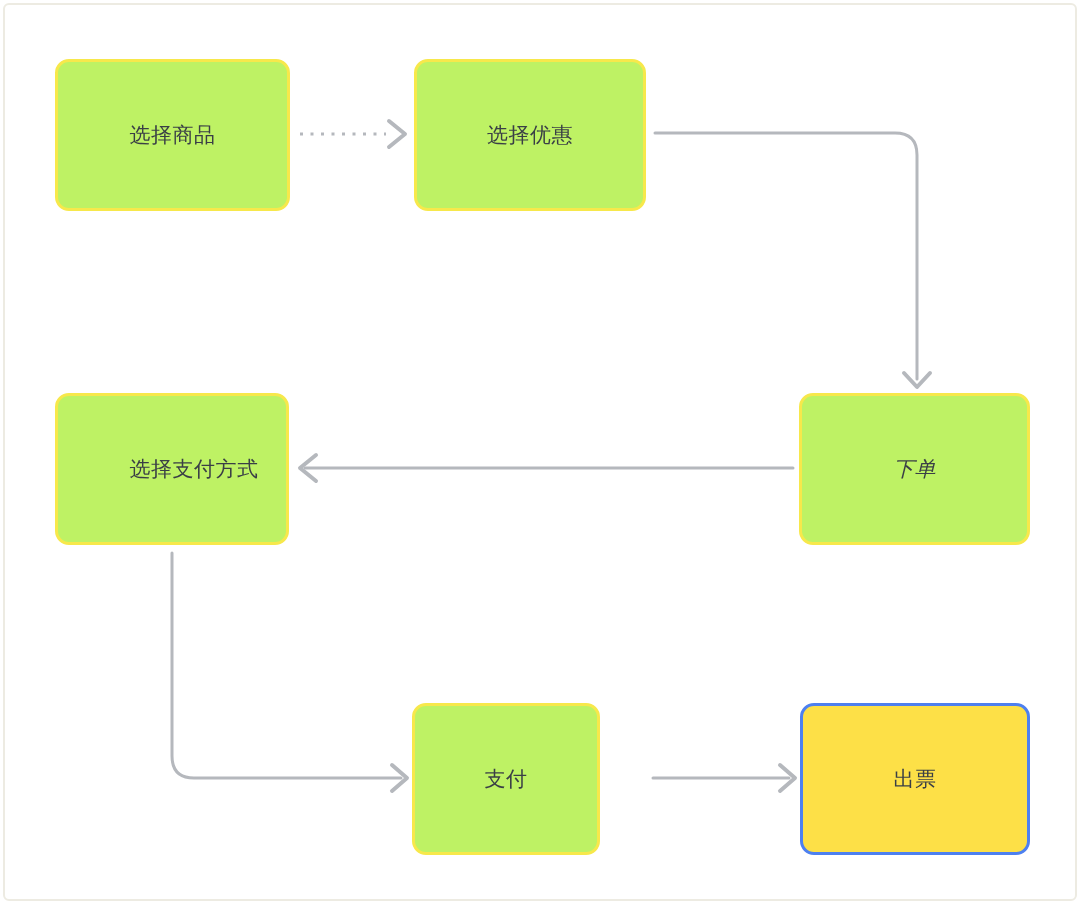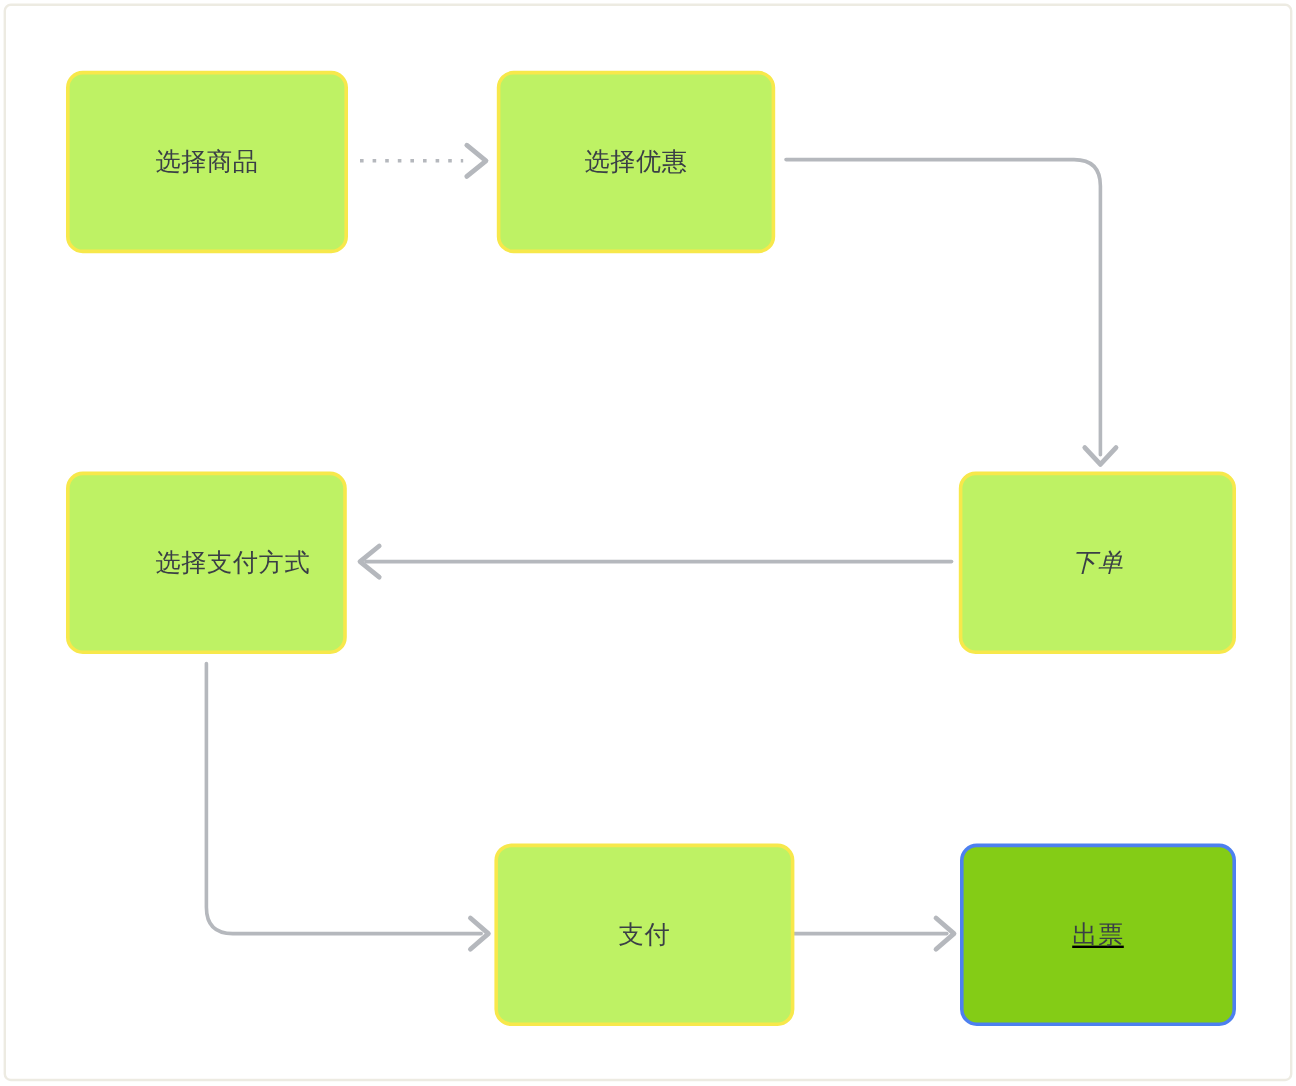--- a/index.html
+++ b/index.html
@@ -57,29 +57,28 @@
     cursor: default;
   }
   .node .node-label {
     font-size: 21px;
     color: #3a3f46;
     letter-spacing: 0.5px;
     white-space: nowrap;
   }
   .node-blue {
     border-color: #4d80f0;
-    background: #84cc16;
-    text-decoration: underline;
+    background: #fde047;
   }
   
   .n-select-product        { left: 50px;  top: 54px;  width: 235px; height: 152px; }
   .n-select-discount       { left: 409px; top: 54px;  width: 232px; height: 152px; }
   .n-place-order           { left: 794px; top: 388px; width: 231px; height: 152px; font-style: italic; }
   .n-select-payment-method { left: 50px;  top: 388px; width: 234px; height: 152px; padding-left: 44px; }
-  .n-pay                   { left: 407px; top: 698px; width: 250px; height: 152px; }
+  .n-pay                   { left: 407px; top: 698px; width: 188px; height: 152px; }
   .n-issue-ticket          { left: 795px; top: 698px; width: 230px; height: 152px; }
 </style>
 </head>
 <body>
 
 <div class="page-frame">
   <div class="canvas">
 
     <svg class="edges-layer" width="1080" height="905" viewBox="0 0 1080 905" xmlns="http://www.w3.org/2000/svg">
 

